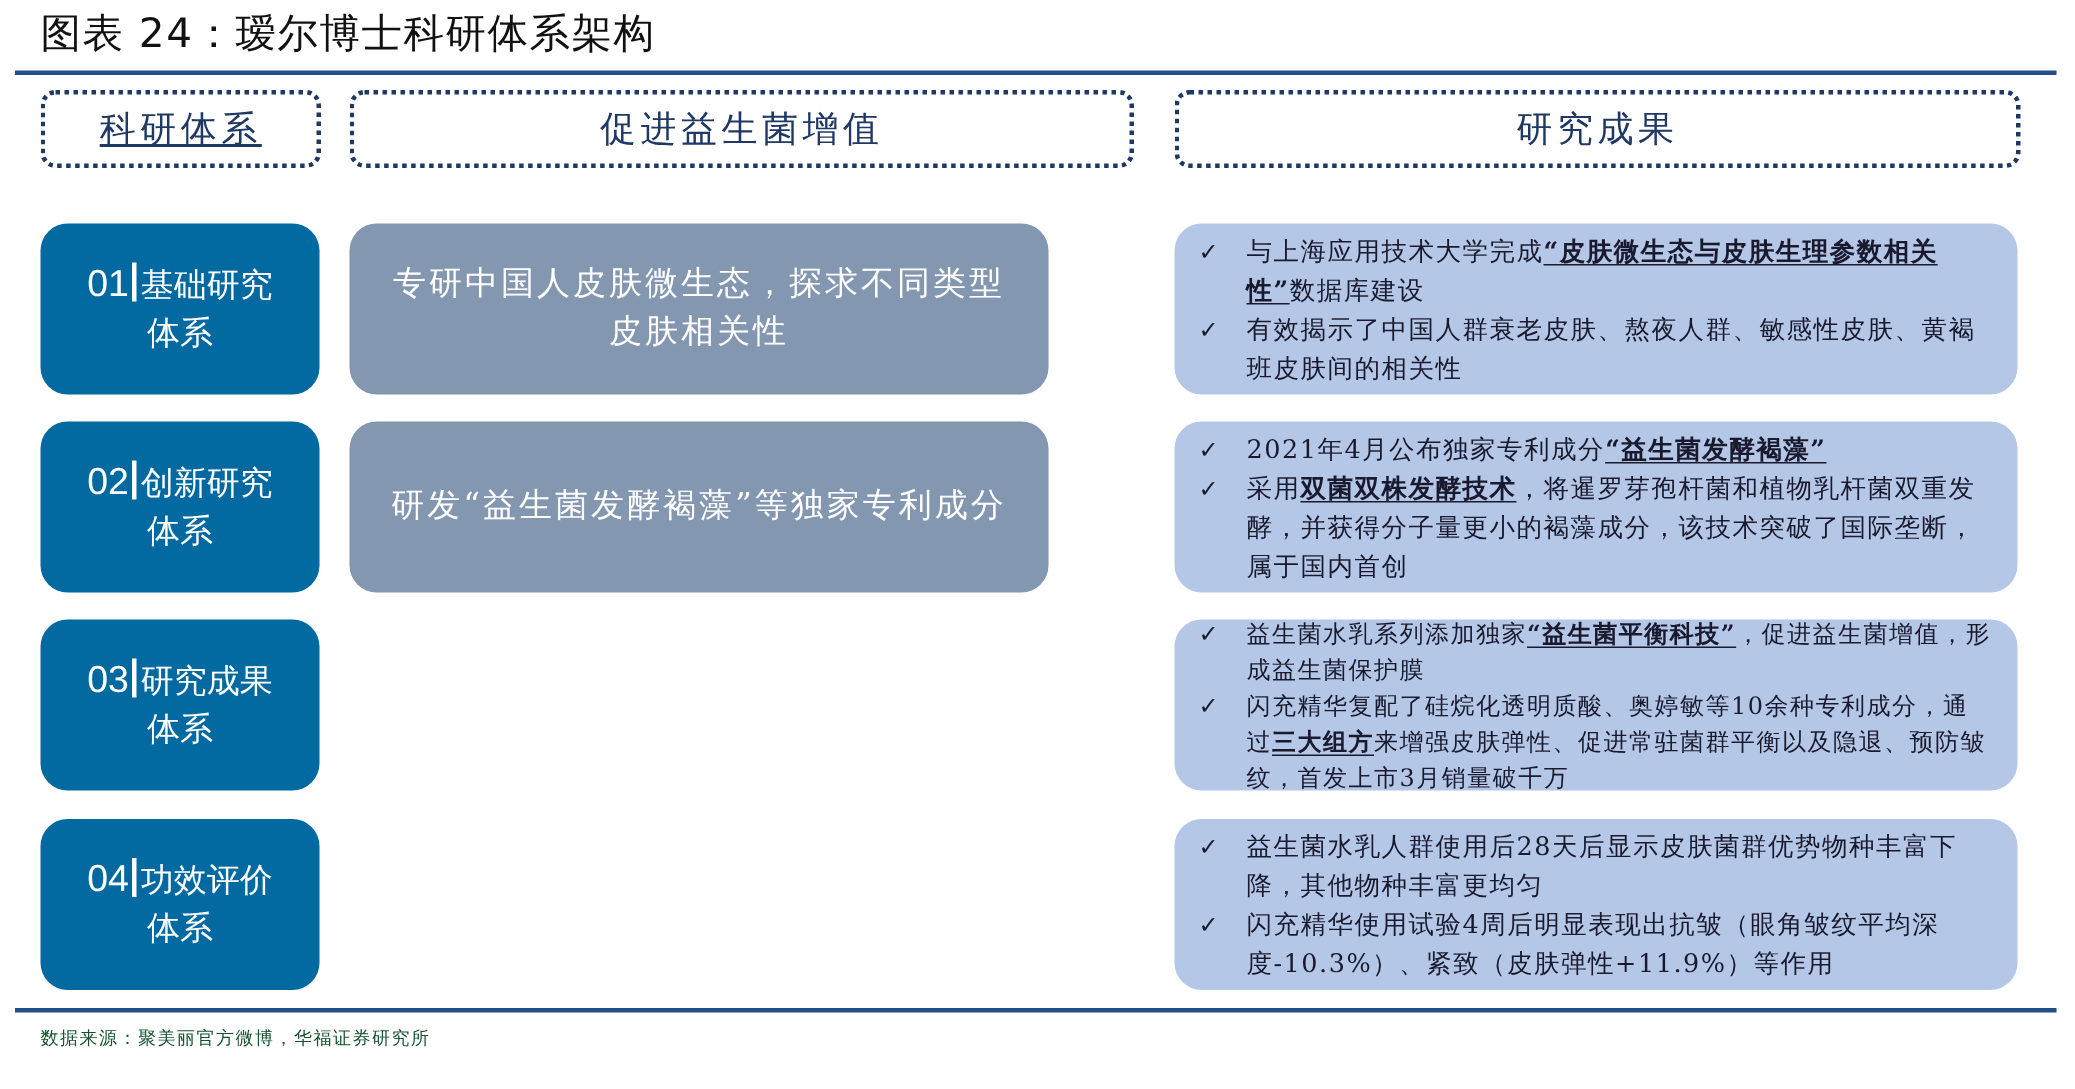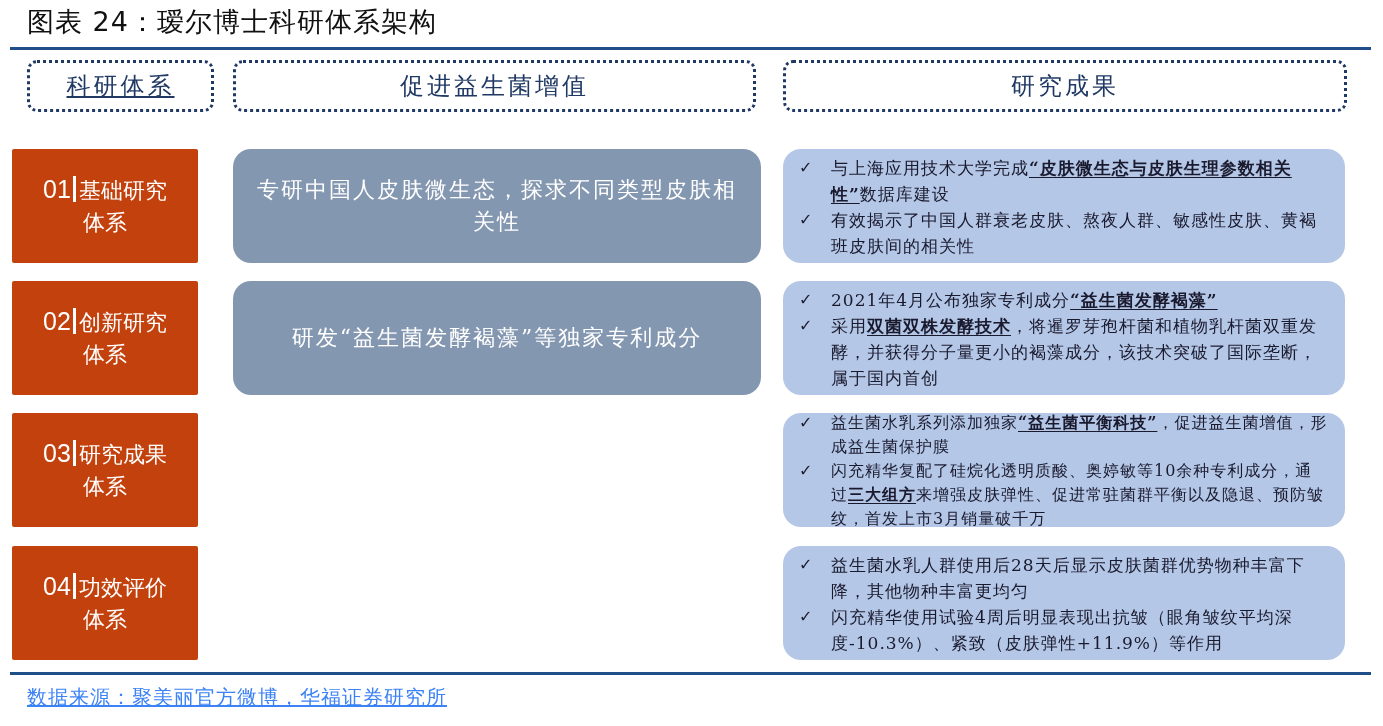--- a/index.html
+++ b/index.html
@@ -7,36 +7,36 @@
          font-family:"DejaVu Serif","Liberation Serif",serif; color:#1f1f1f; }
   .title { position:absolute; left:27px; top:4px; font-size:27px; font-weight:normal; color:#111;
            font-family:"DejaVu Sans","Liberation Sans",sans-serif; letter-spacing:1px; }
   .rule { position:absolute; left:10px; right:12px; height:3px; background:#1f4e89; }
   .rule.top { top:47px; }
   .rule.bottom { top:672px; }
   .hdr { position:absolute; top:60px; height:52px; border:3px dotted #1f3864; border-radius:10px;
          display:flex; align-items:center; justify-content:center; box-sizing:border-box;
          font-size:24px; color:#1f3864; letter-spacing:3px; }
   .row { position:absolute; left:0; width:100%; height:114px; }
-  .box-left { position:absolute; left:12px; width:186px; top:0; height:100%; background:#c2410c;
-              border-radius:2px; color:#fff; display:flex; align-items:center; justify-content:center;
+  .box-left { position:absolute; left:27px; width:186px; top:0; height:100%; background:#0369a1;
+              border-radius:18px; color:#fff; display:flex; align-items:center; justify-content:center;
               text-align:center; font-size:22px; line-height:32px; box-sizing:border-box; padding:0 8px; }
   .box-left .num { font-family:"Liberation Sans","DejaVu Sans",sans-serif; font-size:25px; }
   .box-left .bar { display:inline-block; width:3px; height:26px; background:#fff; vertical-align:-4px; margin:0 3px 0 2px; }
-  .box-mid { position:absolute; left:233px; width:528px; top:0; height:100%; background:#8497b0;
+  .box-mid { position:absolute; left:233px; width:466px; top:0; height:100%; background:#8497b0;
              border-radius:18px; color:#fff; display:flex; align-items:center; justify-content:center;
              text-align:center; font-size:22px; line-height:32px; letter-spacing:2px; padding:0 24px; box-sizing:border-box; }
   .box-right { position:absolute; left:783px; width:562px; top:0; height:100%; background:#b4c7e7;
                border-radius:18px; box-sizing:border-box; padding:6px 16px 4px 16px;
                font-size:17px; line-height:26px; color:#1a1a2e; display:flex; flex-direction:column; justify-content:center; }
   .bullet { display:flex; }
   .bullet .chk { width:32px; flex:none; font-family:"DejaVu Sans",sans-serif; font-size:16px; }
   .bullet .txt { flex:1; letter-spacing:1px; }
   .u { text-decoration:underline; font-weight:bold; text-underline-offset:3px; }
-  .source { position:absolute; left:27px; top:684px; font-size:20px; color:#3b82f6; letter-spacing:1px;text-decoration:underline; }
+  .source { position:absolute; left:27px; top:684px; font-size:12px; color:#14532d; letter-spacing:1px; }
 </style>
 </head>
 <body>
 
 <div class="title">图表 24：瑷尔博士科研体系架构</div>
 <div class="rule top"></div>
 
 <div class="hdr" style="left:27px;width:187px;text-decoration:underline;">
   <span>科研体系</span>
 </div>

